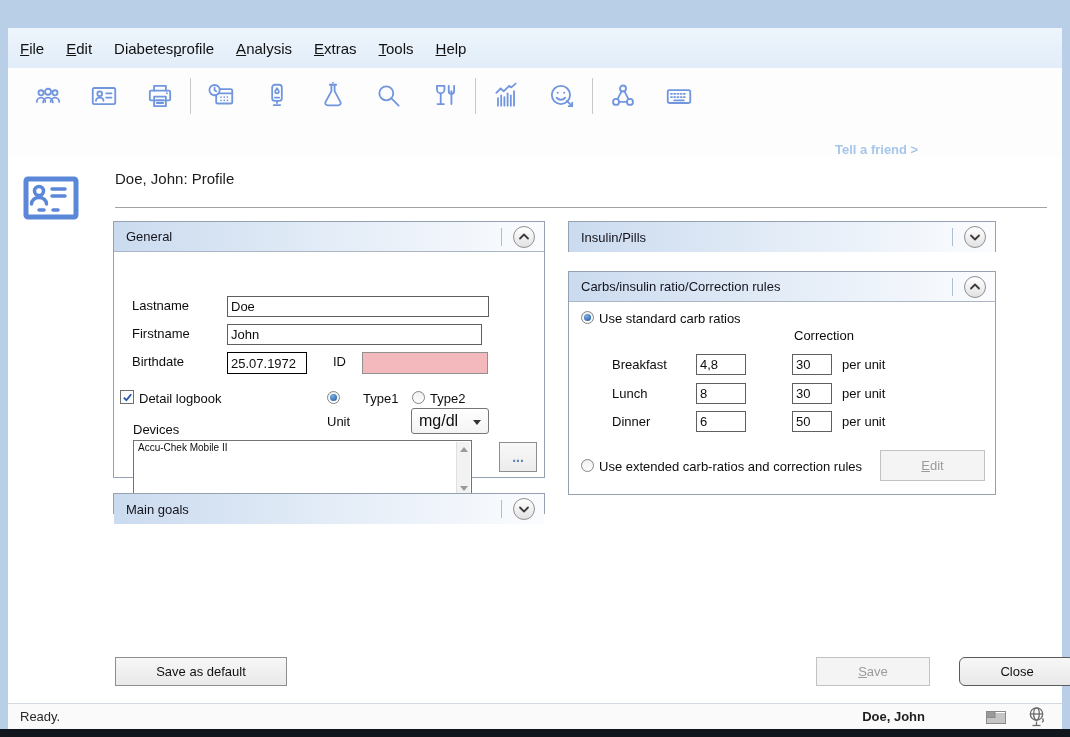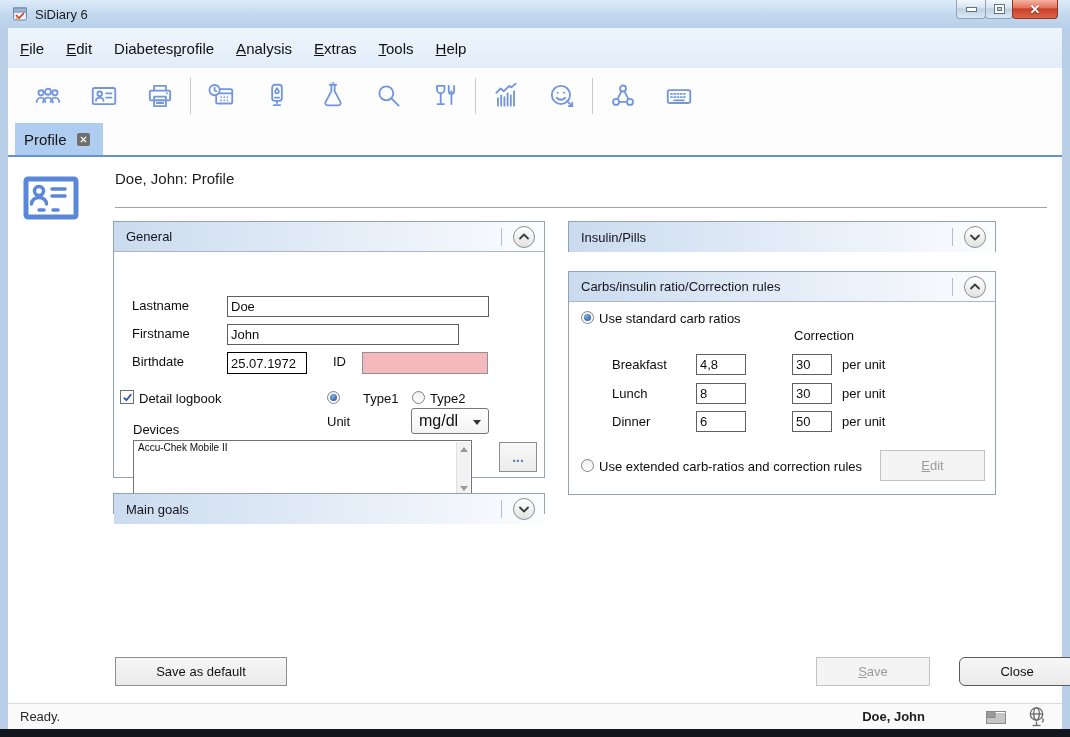--- a/index.html
+++ b/index.html
@@ -114,42 +114,20 @@
   .sb-status { position:absolute; left:12px; top:5px; font-size:13px; color:#2a2a2a; }
   .sb-user { position:absolute; right:137px; top:5px; font-size:13px; font-weight:bold; color:#1f1f1f; }
   .sb-flag { position:absolute; right:56px; top:6px; }
   .sb-globe { position:absolute; right:16px; top:2px; }
 </style>
 </head>
 <body>
 
 <div class="window">
 
-  <div class="titlebar">
-    <span class="app-icon">
-      <svg width="16" height="16" viewBox="0 0 16 16">
-        <rect x="1.5" y="2" width="13" height="12" rx="1.5" fill="#e8f0f8" stroke="#6a88ad"></rect>
-        <rect x="1.5" y="2" width="13" height="4" fill="#9fb6ce" stroke="#6a88ad"></rect>
-        <path d="M4,9l3,3 5-5" stroke="#c9392b" stroke-width="1.6" fill="none"></path>
-        <circle cx="5" cy="12" r="1.2" fill="#e8b33a"></circle>
-      </svg>
-    </span>
-    <span class="title-text">SiDiary 6</span>
-    <div class="winbtns">
-      <div class="winbtn min">
-          <span class="glyph-min"></span>
-        </div>
-      <div class="winbtn max">
-          <span class="glyph-max"></span>
-        </div>
-      <div class="winbtn close">
-          <span class="glyph-close">✕</span>
-        </div>
-    </div>
-  </div>
 
   <div class="client">
 
     <div class="menubar">
       <span class="menu-item"><u>F</u>ile</span>
       <span class="menu-item"><u>E</u>dit</span>
       <span class="menu-item">Diabetes<u>p</u>rofile</span>
       <span class="menu-item"><u>A</u>nalysis</span>
       <span class="menu-item"><u>E</u>xtras</span>
       <span class="menu-item"><u>T</u>ools</span>
@@ -305,30 +283,20 @@
               <line x1="12.5" y1="15" x2="13.5" y2="15"></line>
               <line x1="15.5" y1="15" x2="16.5" y2="15"></line>
               <line x1="18.5" y1="15" x2="19.5" y2="15"></line>
           <line x1="9.5" y1="18" x2="18.5" y2="18"></line>
         </g>
           </svg>
       </span>
       <span class="tell-friend">Tell a friend &gt;</span>
     </div>
 
-    <div class="tabstrip">
-      <div class="tab">
-        <span class="tab-label">Profile</span>
-        <span class="tab-close">
-          <svg width="7" height="7" viewBox="0 0 8 8">
-              <path d="M1,1L7,7M7,1L1,7" stroke="#fff" stroke-width="1.6"></path>
-            </svg>
-        </span>
-      </div>
-    </div>
 
     <div class="content">
 
       <span class="big-icon">
         <svg width="58" height="48" viewBox="0 0 58 48">
           <g stroke="#5b87d8" fill="none" stroke-linecap="round">
             <rect x="4" y="4" width="50" height="38" rx="2" stroke-width="5"></rect>
             <circle cx="17" cy="16" r="4.5" stroke-width="3.5"></circle>
             <path d="M9.5,29a7.5,6.5 0 0 1 15,0" stroke-width="3.5"></path>
             <line x1="30" y1="14" x2="43" y2="14" stroke-width="3.5"></line>
@@ -349,21 +317,21 @@
           <span class="collapse-btn">
             <svg class="chev" width="14" height="12" viewBox="0 0 14 12">
                 <path d="M3,7.5L7,3.5l4,4"></path>
               </svg>
           </span>
         </div>
         <div class="panel-body">
           <span class="flabel" style="left:18px; top:46px;">Lastname</span>
           <input class="tinput" style="left: 113px; top: 44px; width: 262px;" value="Doe">
           <span class="flabel" style="left:18px; top:74px;">Firstname</span>
-          <input class="tinput" style="left: 113px; top: 72px; width: 232px;" value="John">
+          <input class="tinput" style="left: 113px; top: 72px; width: 255px;" value="John">
           <span class="flabel" style="left:18px; top:102px;">Birthdate</span>
           <input class="tinput dark" style="left: 113px; top: 100px; width: 80px;" value="25.07.1972">
           <span class="flabel" style="left:219px; top:102px;">ID</span>
           <input class="tinput pink" style="left: 248px; top: 100px; width: 126px;" value="">
 
           <span class="cb checked" style="left:6px; top:138px;">
             <svg class="check" width="11" height="11" viewBox="0 0 12 12">
                 <path d="M2,6.2l2.8,2.8L10,2.5" stroke="#2456a8" stroke-width="2" fill="none"></path>
               </svg>
           </span>

